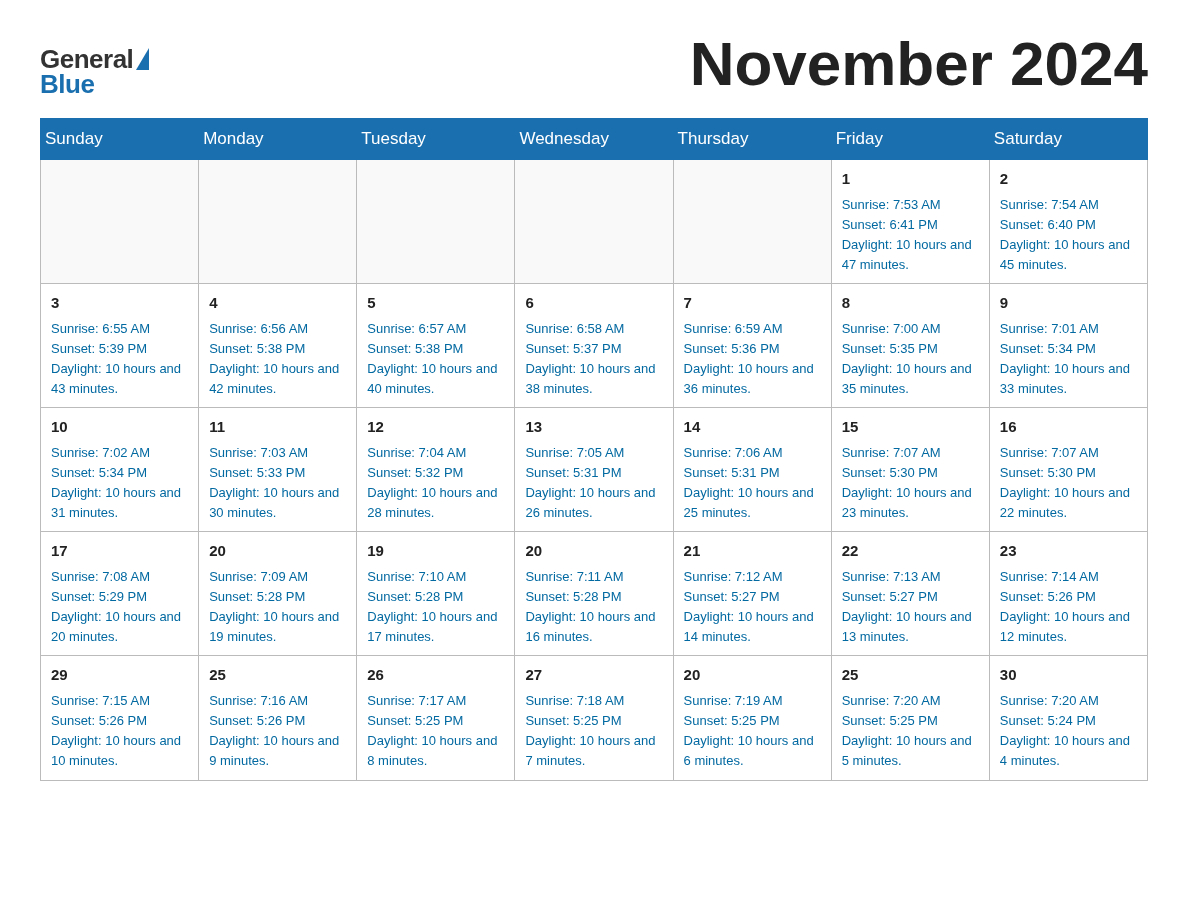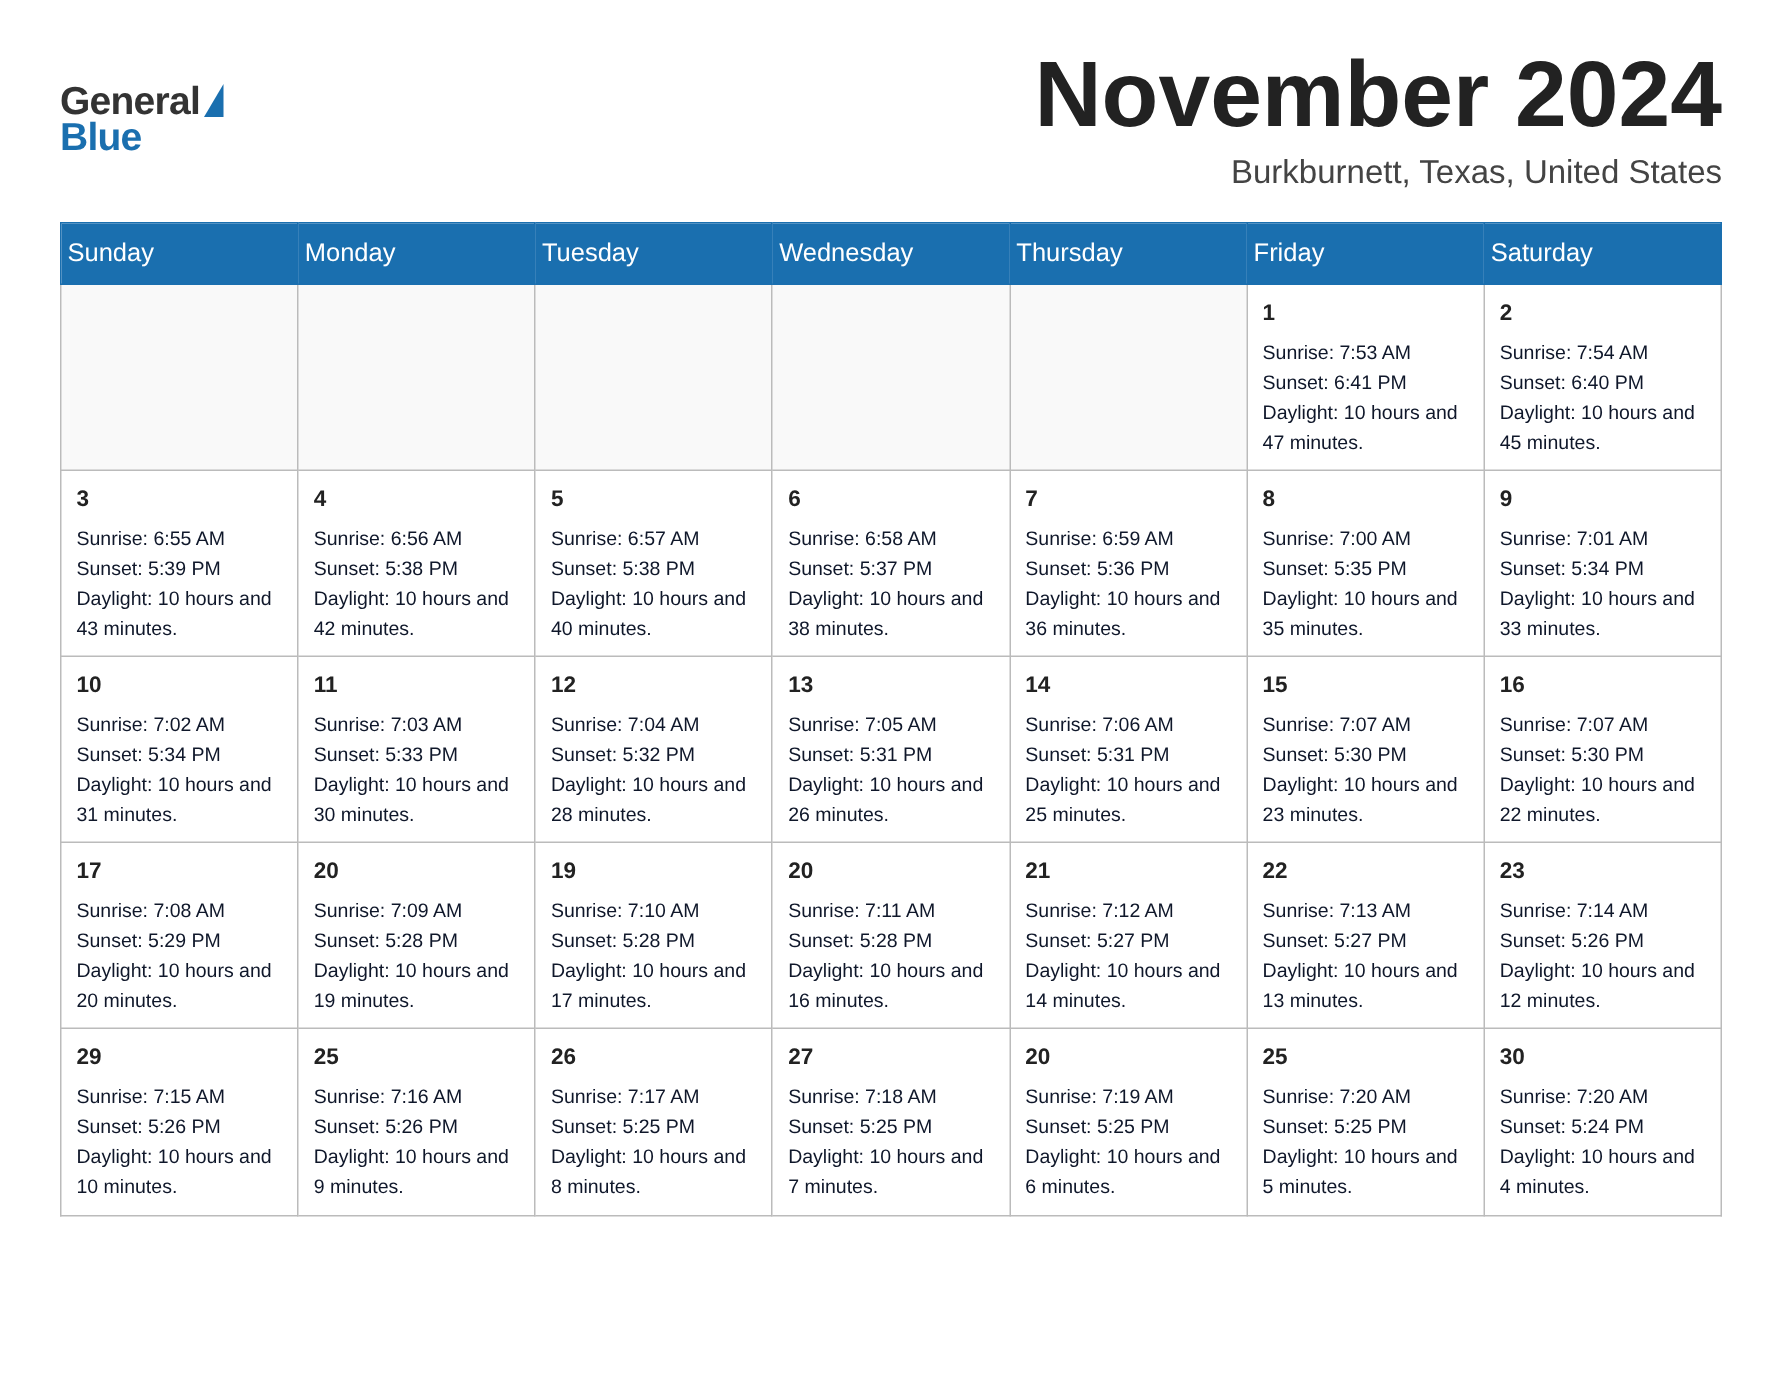--- a/index.html
+++ b/index.html
@@ -6,21 +6,21 @@
     body {
       font-family: Arial, sans-serif;
       background: #fff;
       padding: 30px 40px;
       width: 1188px;
       min-height: 918px;
     }
     .header-area {
       display: flex;
       justify-content: space-between;
-      align-items: center;
+      align-items: flex-end;
       margin-bottom: 20px;
     }
     .logo {
       display: flex;
       flex-direction: column;
       font-size: 22px;
       font-weight: bold;
       color: #333;
       line-height: 1.1;
     }
@@ -70,21 +70,21 @@
       background: #f9f9f9;
     }
     .day-num {
       font-size: 15px;
       font-weight: bold;
       color: #222;
       margin-bottom: 4px;
     }
     .sun-info {
       font-size: 13px;
-      color: #0f172a;
+      color: #0369a1;
       line-height: 1.55;
     }
     .triangle-shape {
       width: 0;
       height: 0;
       border-left: 13px solid transparent;
       border-bottom: 22px solid #1a6faf;
       display: inline-block;
       margin-left: 3px;
     }
@@ -95,21 +95,20 @@
 <div class="header-area">
   <div class="logo">
     <div class="logo-row">
       <span style="font-size:26px;font-weight:bold;color:#333;letter-spacing:-0.5px;">General</span>
       <span class="triangle-shape"></span>
     </div>
     <span style="font-size:26px;font-weight:bold;color:#1a6faf;letter-spacing:-0.5px;margin-top:-4px;">Blue</span>
   </div>
   <div class="title-area">
     <div class="month-title">November 2024</div>
-    <div class="location">Burkburnett, Texas, United States</div>
   </div>
 </div>
 
 <table class="calendar" id="cal-table">
   <thead>
     <tr id="weekday-header">
         <th>Sunday</th>
         <th>Monday</th>
         <th>Tuesday</th>
         <th>Wednesday</th>

